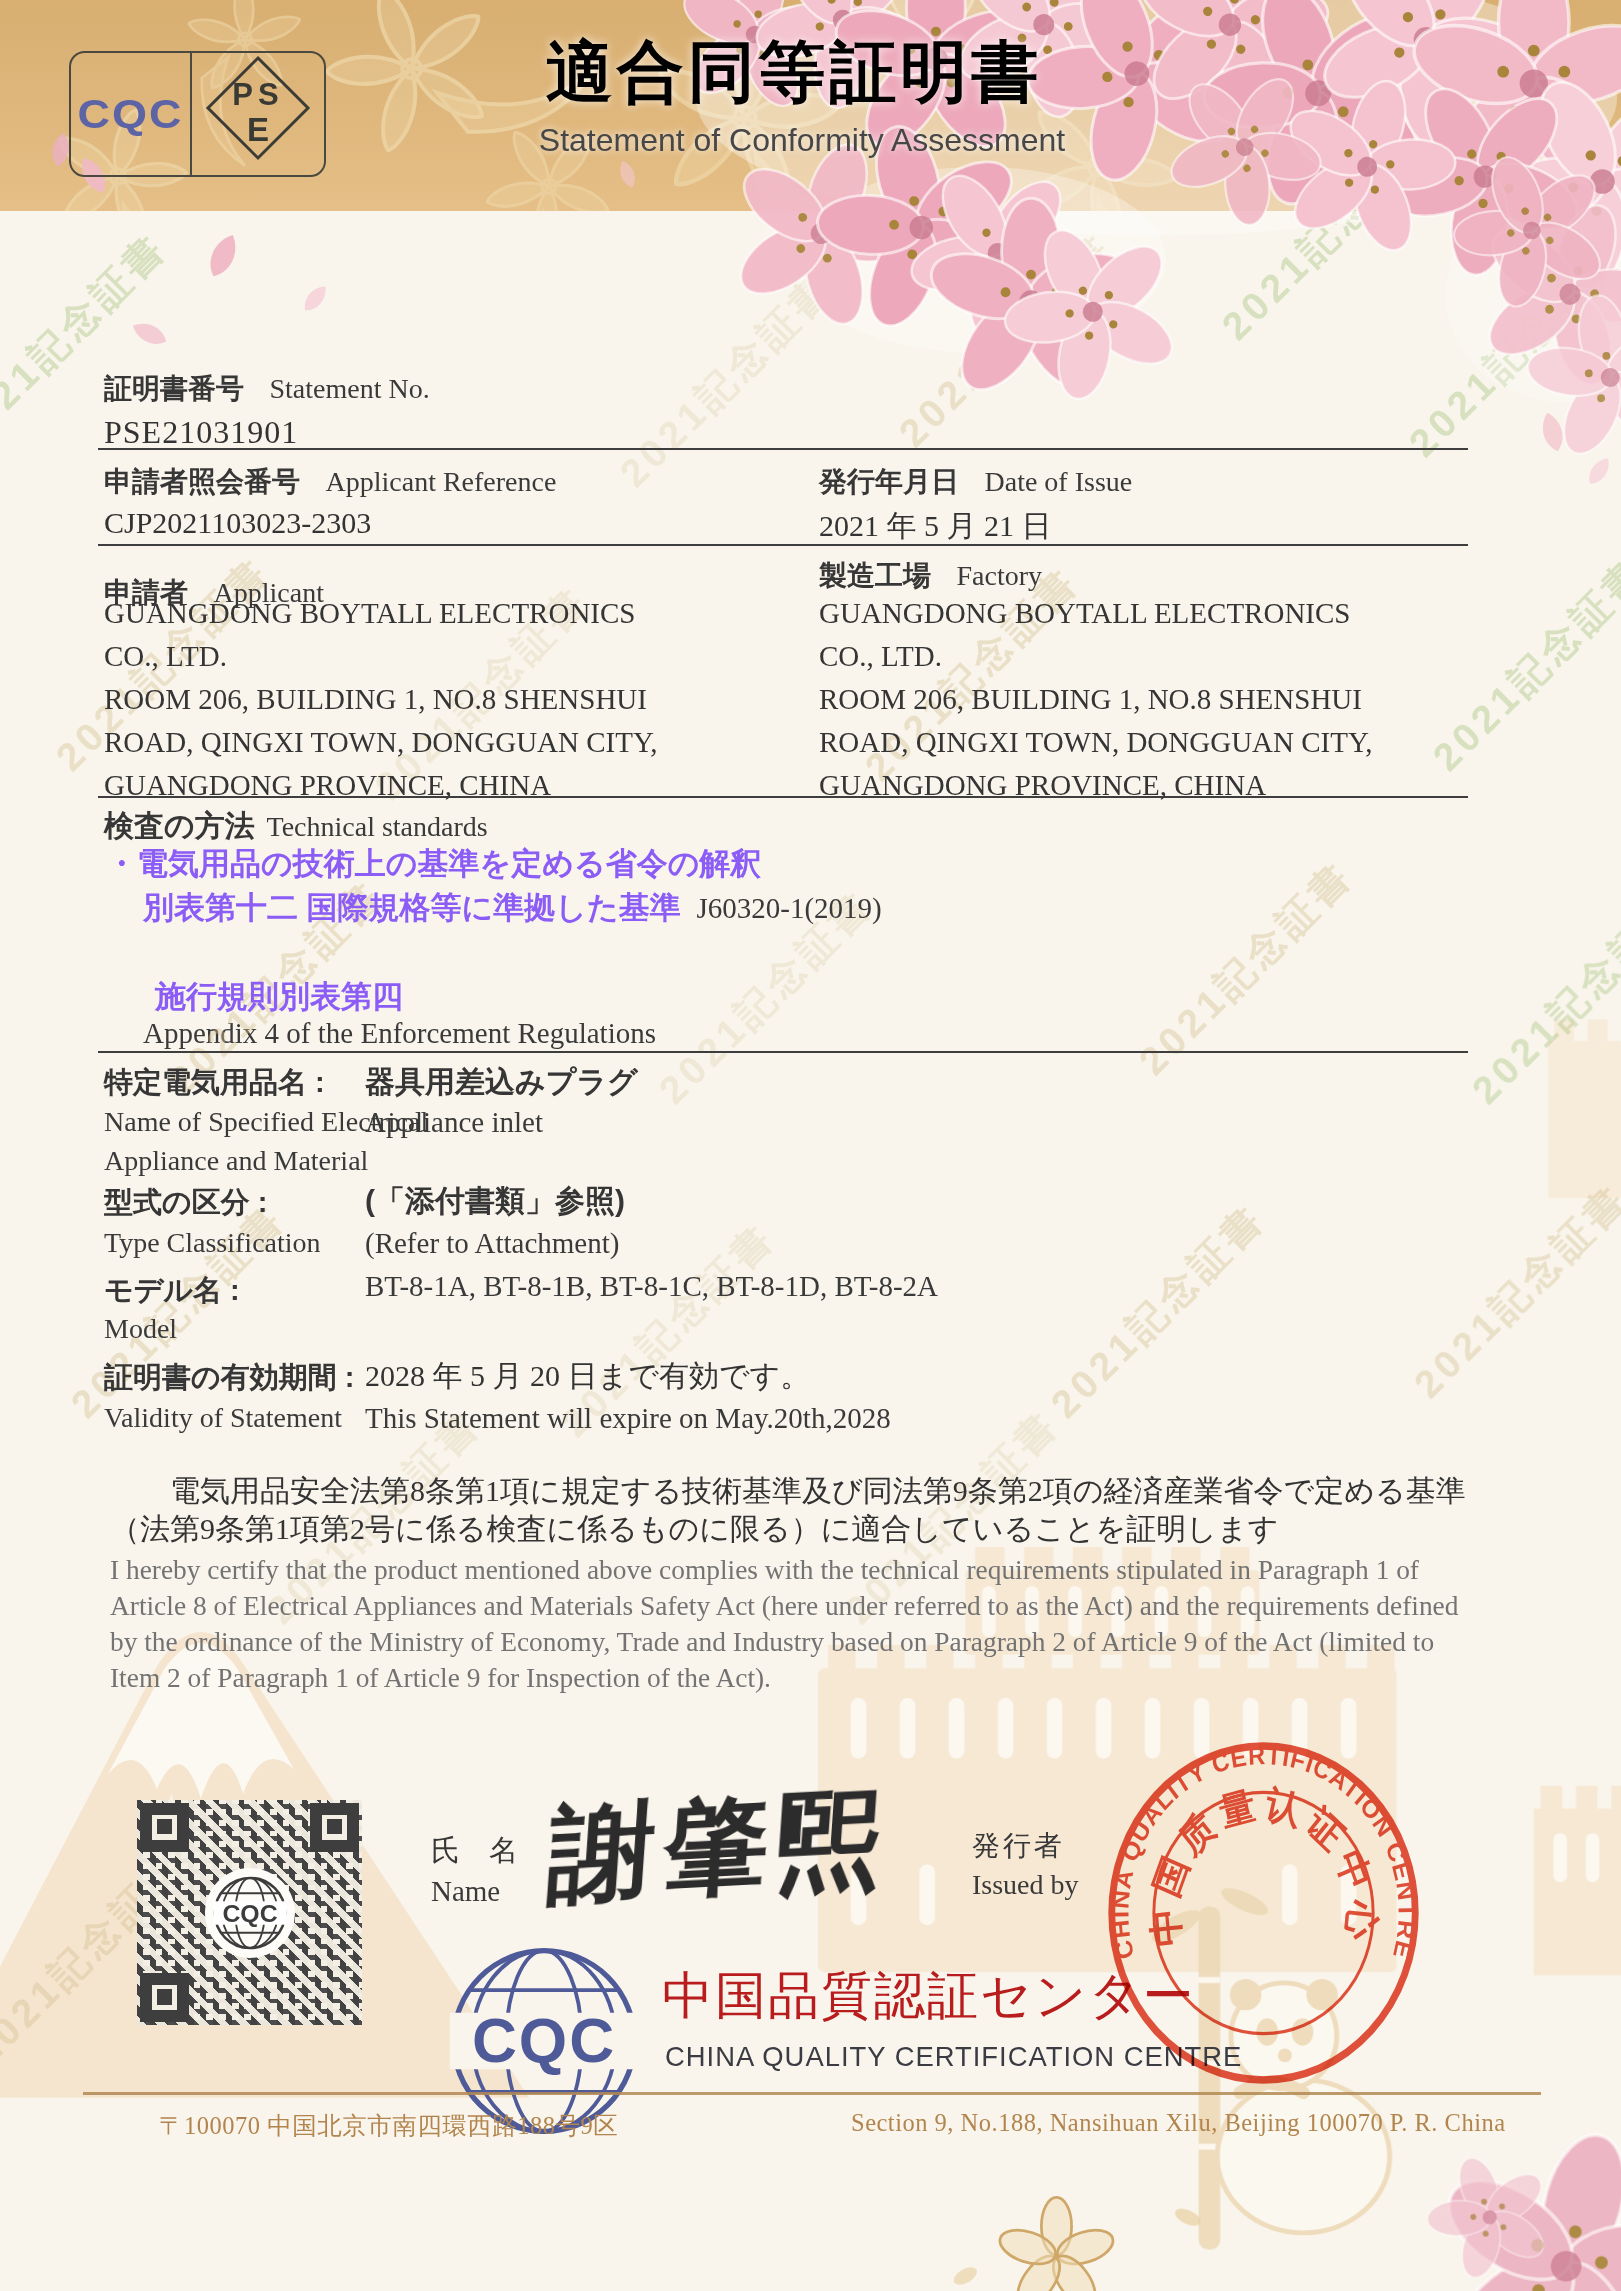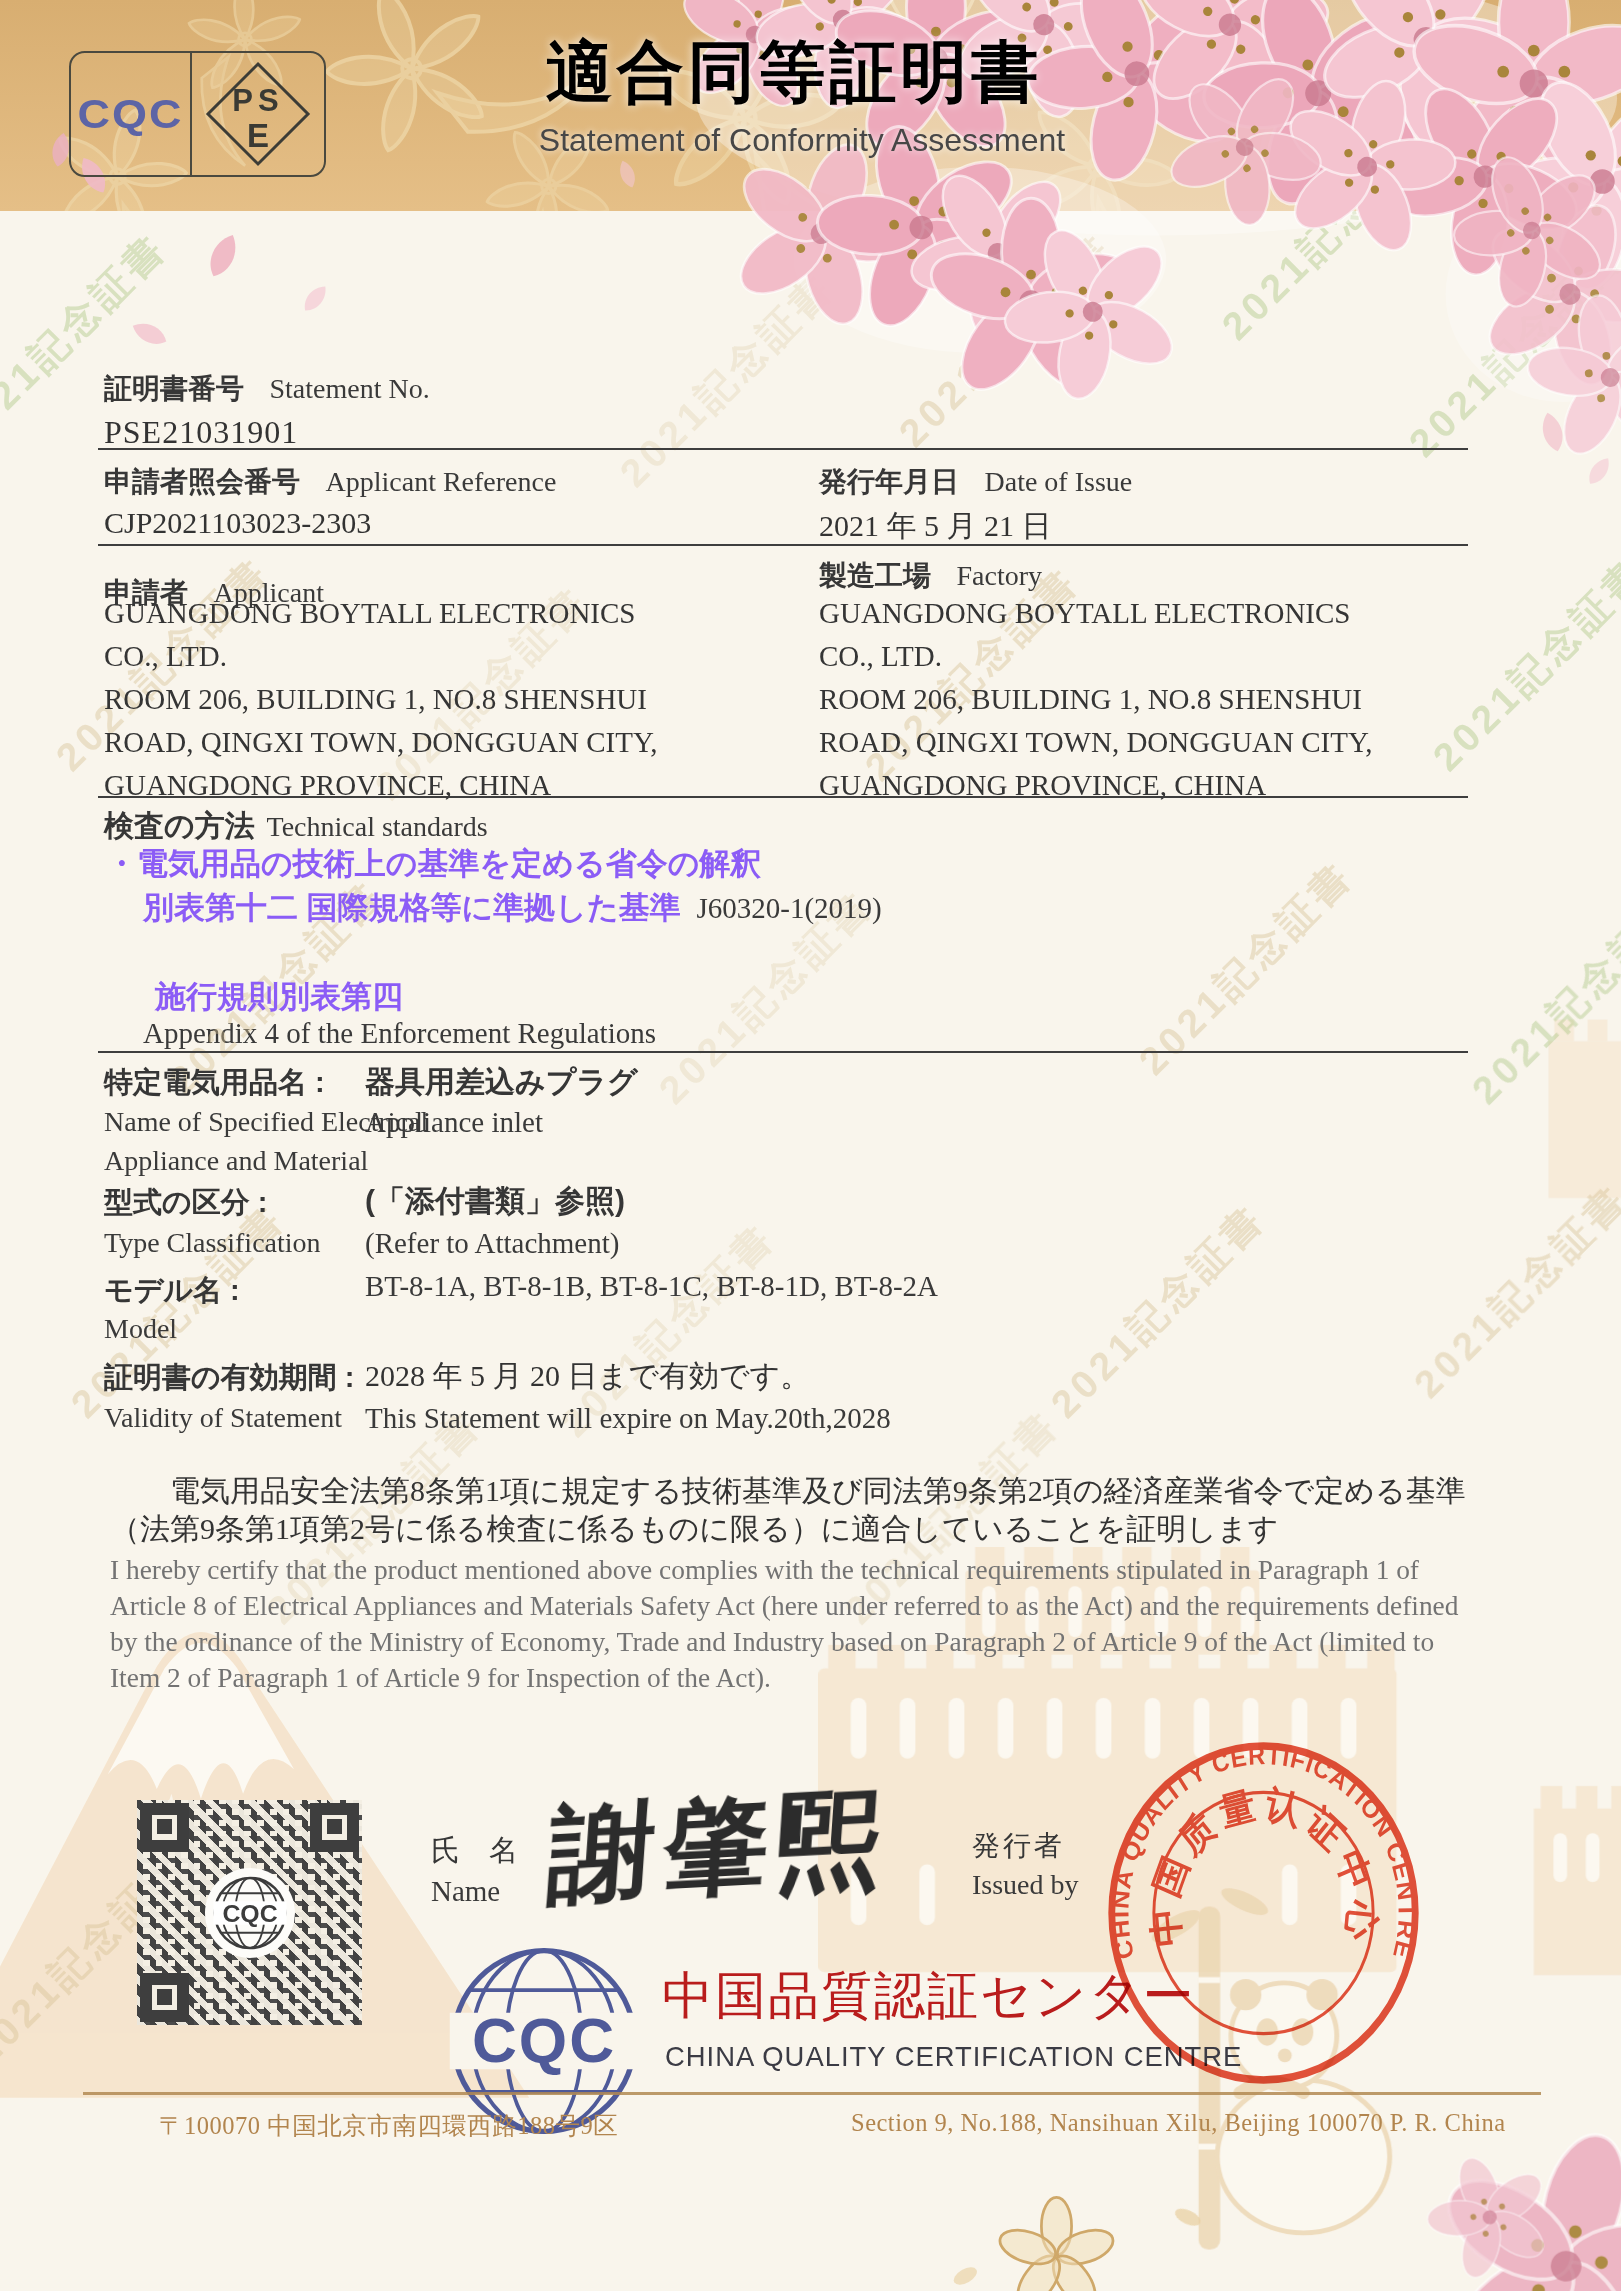--- a/index.html
+++ b/index.html
@@ -4,21 +4,21 @@
 <style>
   html,body{margin:0;padding:0;background:#8b8b8b;}
   .page{position:relative;width:1621px;height:2292px;background:#f9f5ec;overflow:hidden;
         font-family:"Liberation Serif",serif;}
   .abs{position:absolute;}
   
   .hdr{left:0;top:0;width:1621px;height:211px;background:linear-gradient(180deg,#d8ae71,#e5bf87);z-index:2;}
   .logo-box{left:69px;top:51px;width:253px;height:122px;border:2.9px solid #4a493f;border-radius:15.7px;display:flex;z-index:4;}
   .logo-cell1{width:47%;border-right:2.9px solid #4a493f;display:flex;align-items:center;justify-content:center;}
   .logo-cqc{font:700 45px "Liberation Sans",sans-serif;color:#5c64a6;letter-spacing:2px;transform:scaleY(.92);}
-  .logo-cell2{flex:1;display:flex;align-items:center;justify-content:center;}
+  .logo-cell2{flex:1;display:flex;justify-content:center;}
   .title-wrap{left:343px;top:0;width:902px;height:211px;z-index:4;}
   .title-ja{position:absolute;left:0;right:0;top:27.4px;text-align:center;font:600 67px "Liberation Serif",serif;
             color:#000000;letter-spacing:3.9px;text-shadow:0 0 9.8px rgba(255,255,255,.8);}
   .title-en{position:absolute;left:16px;right:0;top:122px;text-align:center;font:400 32px "Liberation Sans",sans-serif;
             color:#474747;text-shadow:0 0 7.8px rgba(255,255,255,.85);}
   
   .wm{position:absolute;z-index:2;font:700 39px "Liberation Sans",sans-serif;letter-spacing:4.9px;
       transform:rotate(-45deg);transform-origin:left top;white-space:nowrap;pointer-events:none;}
   .wm.g{color:rgba(168,195,125,.40);}
   .wm.t{color:rgba(214,193,148,.42);}

